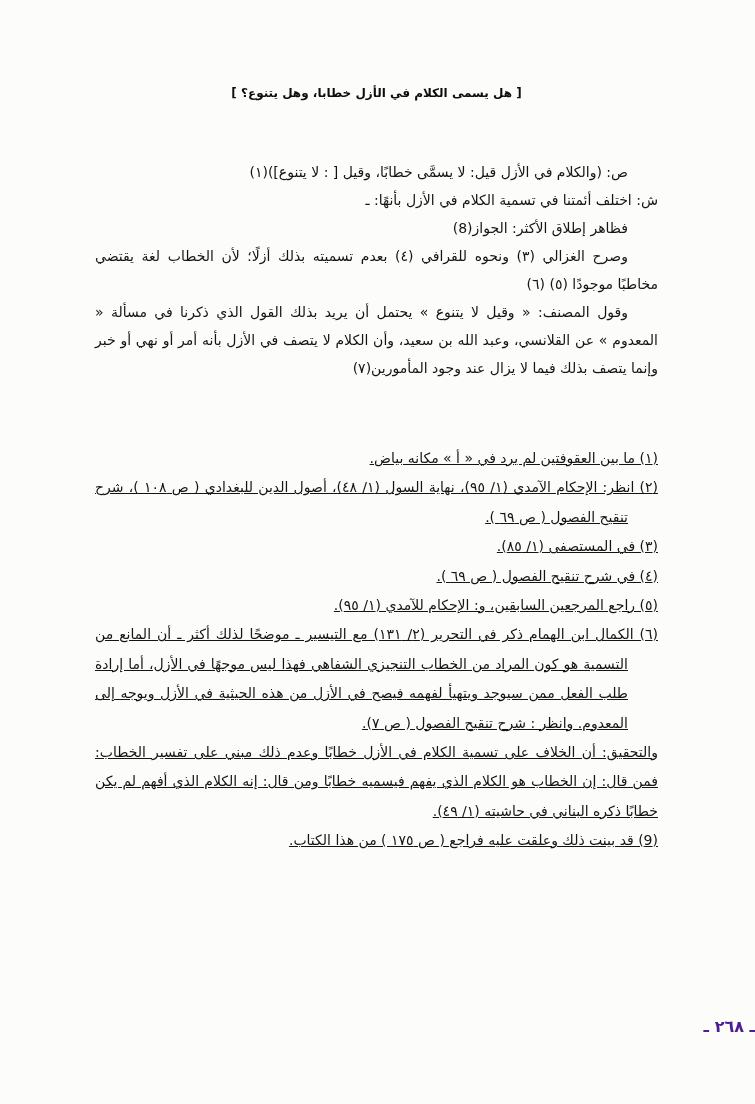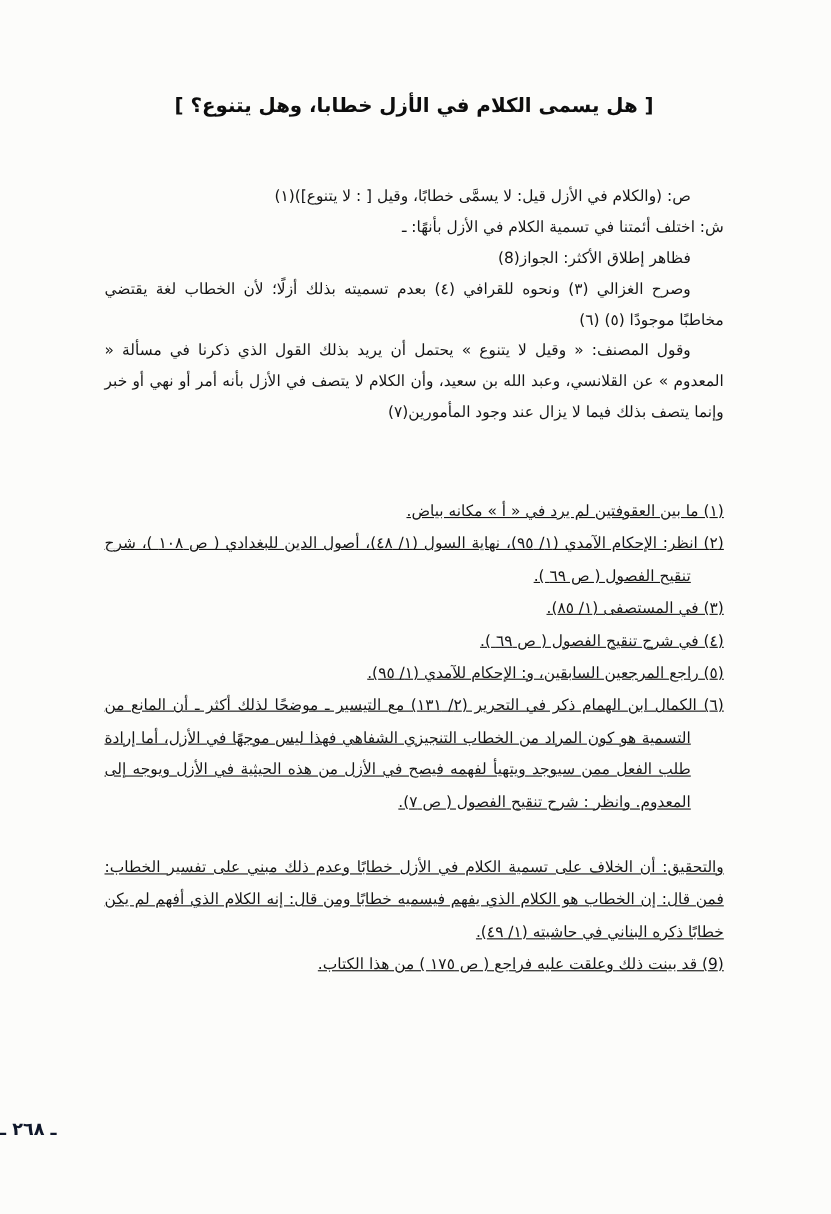--- a/index.html
+++ b/index.html
@@ -14,21 +14,21 @@
     margin: 0 auto;
     background: #fcfcfa;
     box-sizing: border-box;
     padding: 86px 97px 0 95px;
     font-family: "DejaVu Sans", sans-serif;
     color: #141414;
     direction: rtl;
     overflow: hidden;
   }
   .title {
-    font-size: 18px;
+    font-size: 12px;
     font-weight: bold;
     text-align: center;
     margin: 0 0 58px 0;
     letter-spacing: 0.5px;
     color: #0d0d0d;
   }
   .body-text p {
     margin: 0;
     font-size: 14px;
     line-height: 2.0;
@@ -49,31 +49,30 @@
     text-align: justify;
     text-justify: inter-word;
   }
   .footnotes p.fn {
     padding-right: 30px;
     text-indent: -30px;
   }
   .footnotes p.fn-cont {
     padding-right: 0;
     text-indent: 0;
-    margin-top: 30px;
   }
   .page-number {
     position: absolute;
     bottom: 68px;
     left: 0;
     right: 0;
-    text-align: left;
+    text-align: right;
     font-size: 16px;
     font-weight: bold;
-    color: #0f172a;
+    color: #4c1d95;
   }
 </style>
 </head>
 <body>
 
 <div class="page">
 
   <h1 class="title">[ هل يسمى الكلام في الأزل خطابا، وهل يتنوع؟ ]</h1>
 
   <div class="body-text">

